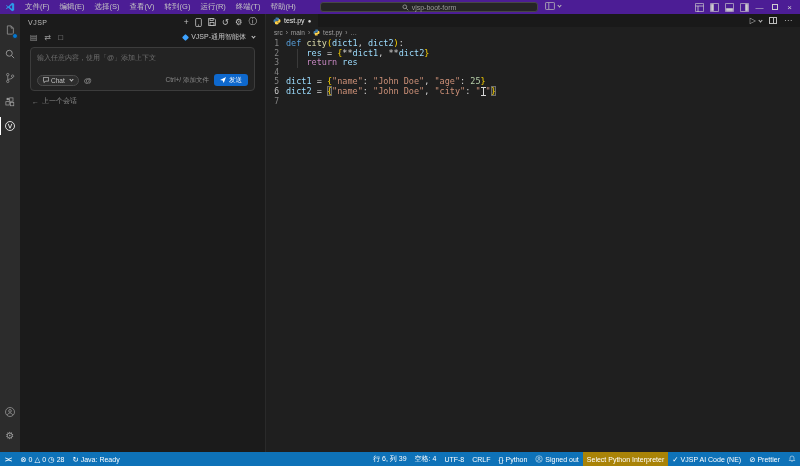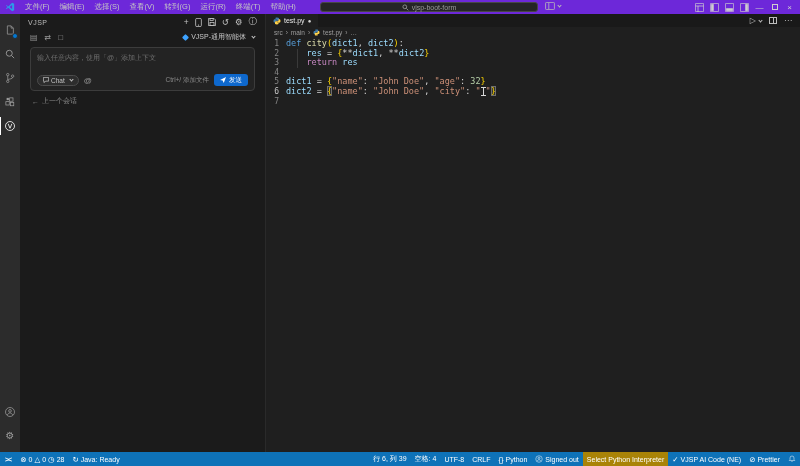--- a/index.html
+++ b/index.html
@@ -2,21 +2,21 @@
 <html style="--statusbar: #0e72b8; --accent: #0078d4; --warning_bg: #a98307; --send_button: #0e68cd;"><head>
 <meta charset="utf-8">
 <style>
 *{margin:0;padding:0;box-sizing:border-box}
 html,body{width:800px;height:466px;overflow:hidden;background:#1f1f1f;
   font-family:"Liberation Sans","DejaVu Sans",sans-serif;color:#cccccc;-webkit-font-smoothing:antialiased}
 svg{display:block}
 .chev{display:inline-block;width:3px;height:3px;border-right:1px solid currentColor;border-bottom:1px solid currentColor;transform:rotate(45deg);margin-left:3px;margin-bottom:1px}
 
 
-.titlebar{height:14px;background:#6d28d9;display:flex;align-items:center;font-size:7.5px;color:#c5c5c5;position:relative}
+.titlebar{height:14px;background:#4c1d95;display:flex;align-items:center;font-size:7.5px;color:#c5c5c5;position:relative}
 .vslogo{margin:0 5px 0 5px}
 .menus{display:flex;align-items:center;height:100%}
 .menus span{padding:0 5px;cursor:default}
 .tb-search{position:absolute;left:320px;width:218px;height:10px;top:2px;background:#252526;border:1px solid #474747;border-radius:3px;display:flex;align-items:center;justify-content:center;gap:3px;font-size:7px;color:#9a9a9a}
 .tb-layouticon{position:absolute;left:545px;top:2px;display:flex;align-items:center;color:#bbb}
 .win-controls{position:absolute;right:0;top:0;height:14px;display:flex;align-items:center;gap:2px;padding-right:4px}
 .win-controls .wbtn{width:13px;height:14px;display:flex;align-items:center;justify-content:center;font-size:8px;color:#cfcfcf}
 .restore-box{width:6px;height:6px;border:1px solid #cfcfcf}
 
 
@@ -288,21 +288,21 @@
       <span>›</span>
       <span>…</span>
     </div>
 
     <div class="code">
       <div>
           <div class="line"><span class="ln">1</span><span class="lt"><span class="kw">def </span><span class="fn">city</span><span class="b1">(</span><span class="var">dict1</span><span class="pl">, </span><span class="var">dict2</span><span class="b1">)</span><span class="pl">:</span></span></div>
           <div class="line g"><span class="ln">2</span><span class="lt"><span class="pl">    </span><span class="var">res</span><span class="pl"> = </span><span class="b1">{</span><span class="pl">**</span><span class="var">dict1</span><span class="pl">, </span><span class="pl">**</span><span class="var">dict2</span><span class="b1">}</span></span></div>
           <div class="line g"><span class="ln">3</span><span class="lt"><span class="pl">    </span><span class="kw2">return</span><span class="pl"> </span><span class="var">res</span></span></div>
           <div class="line"><span class="ln">4</span><span class="lt"></span></div>
-          <div class="line"><span class="ln">5</span><span class="lt"><span class="var">dict1</span><span class="pl"> = </span><span class="b1">{</span><span class="str">"name"</span><span class="pl">: </span><span class="str">"John Doe"</span><span class="pl">, </span><span class="str">"age"</span><span class="pl">: </span><span class="num">32</span><span class="b1">}</span></span></div>
+          <div class="line"><span class="ln">5</span><span class="lt"><span class="var">dict1</span><span class="pl"> = </span><span class="b1">{</span><span class="str">"name"</span><span class="pl">: </span><span class="str">"John Doe"</span><span class="pl">, </span><span class="str">"age"</span><span class="pl">: </span><span class="num">25</span><span class="b1">}</span></span></div>
           <div class="line active"><span class="ln">6</span><span class="lt"><span class="var">dict2</span><span class="pl"> = </span><span class="b1 match">{</span><span class="str">"name"</span><span class="pl">: </span><span class="str">"John Doe"</span><span class="pl">, </span><span class="str">"city"</span><span class="pl">: </span><span class="str">"</span><span class="cursor"></span><span class="str">"</span><span class="b1 match">}</span></span></div>
           <div class="line"><span class="ln">7</span><span class="lt"></span></div>
         </div>
     </div>
   </div>
 </div>
 
 <div class="statusbar">
   <div class="sb-left">
     <span class="st-item remote">&gt;&lt;</span>

